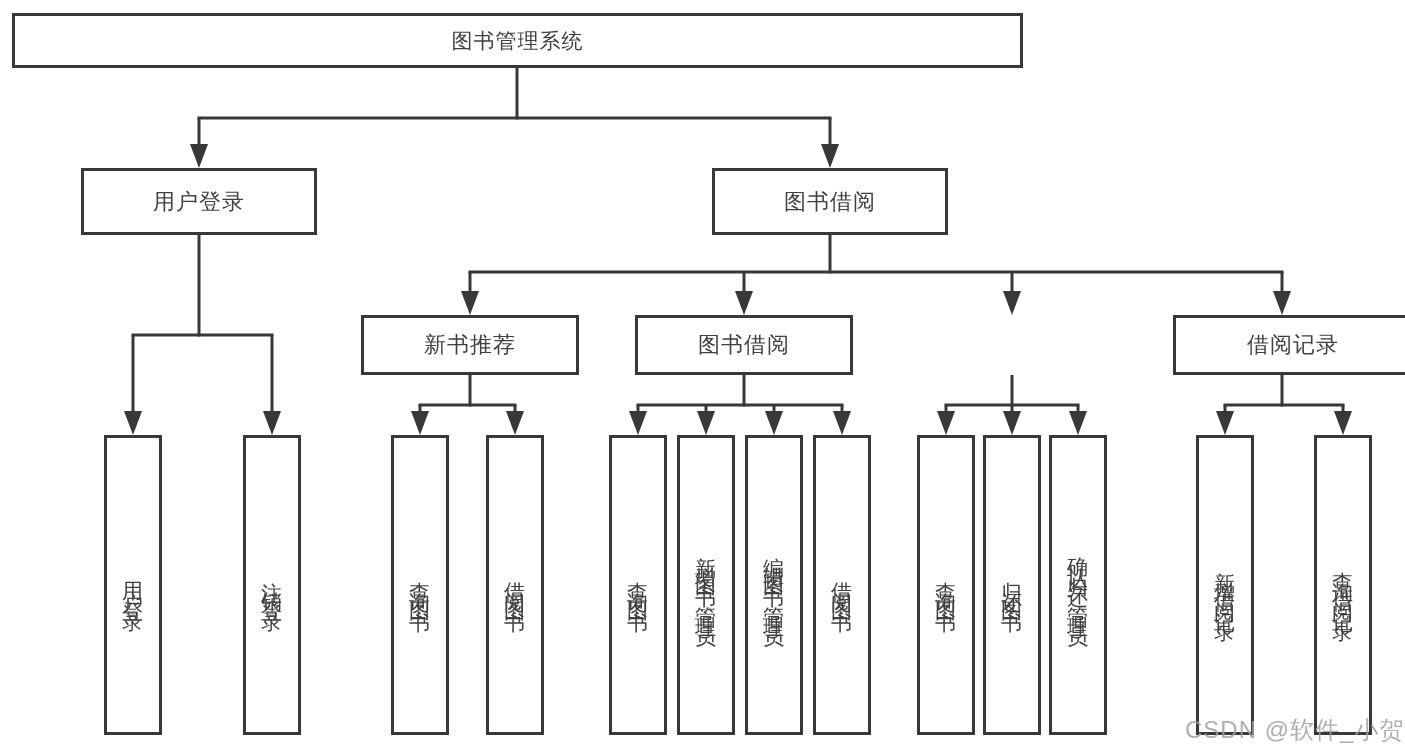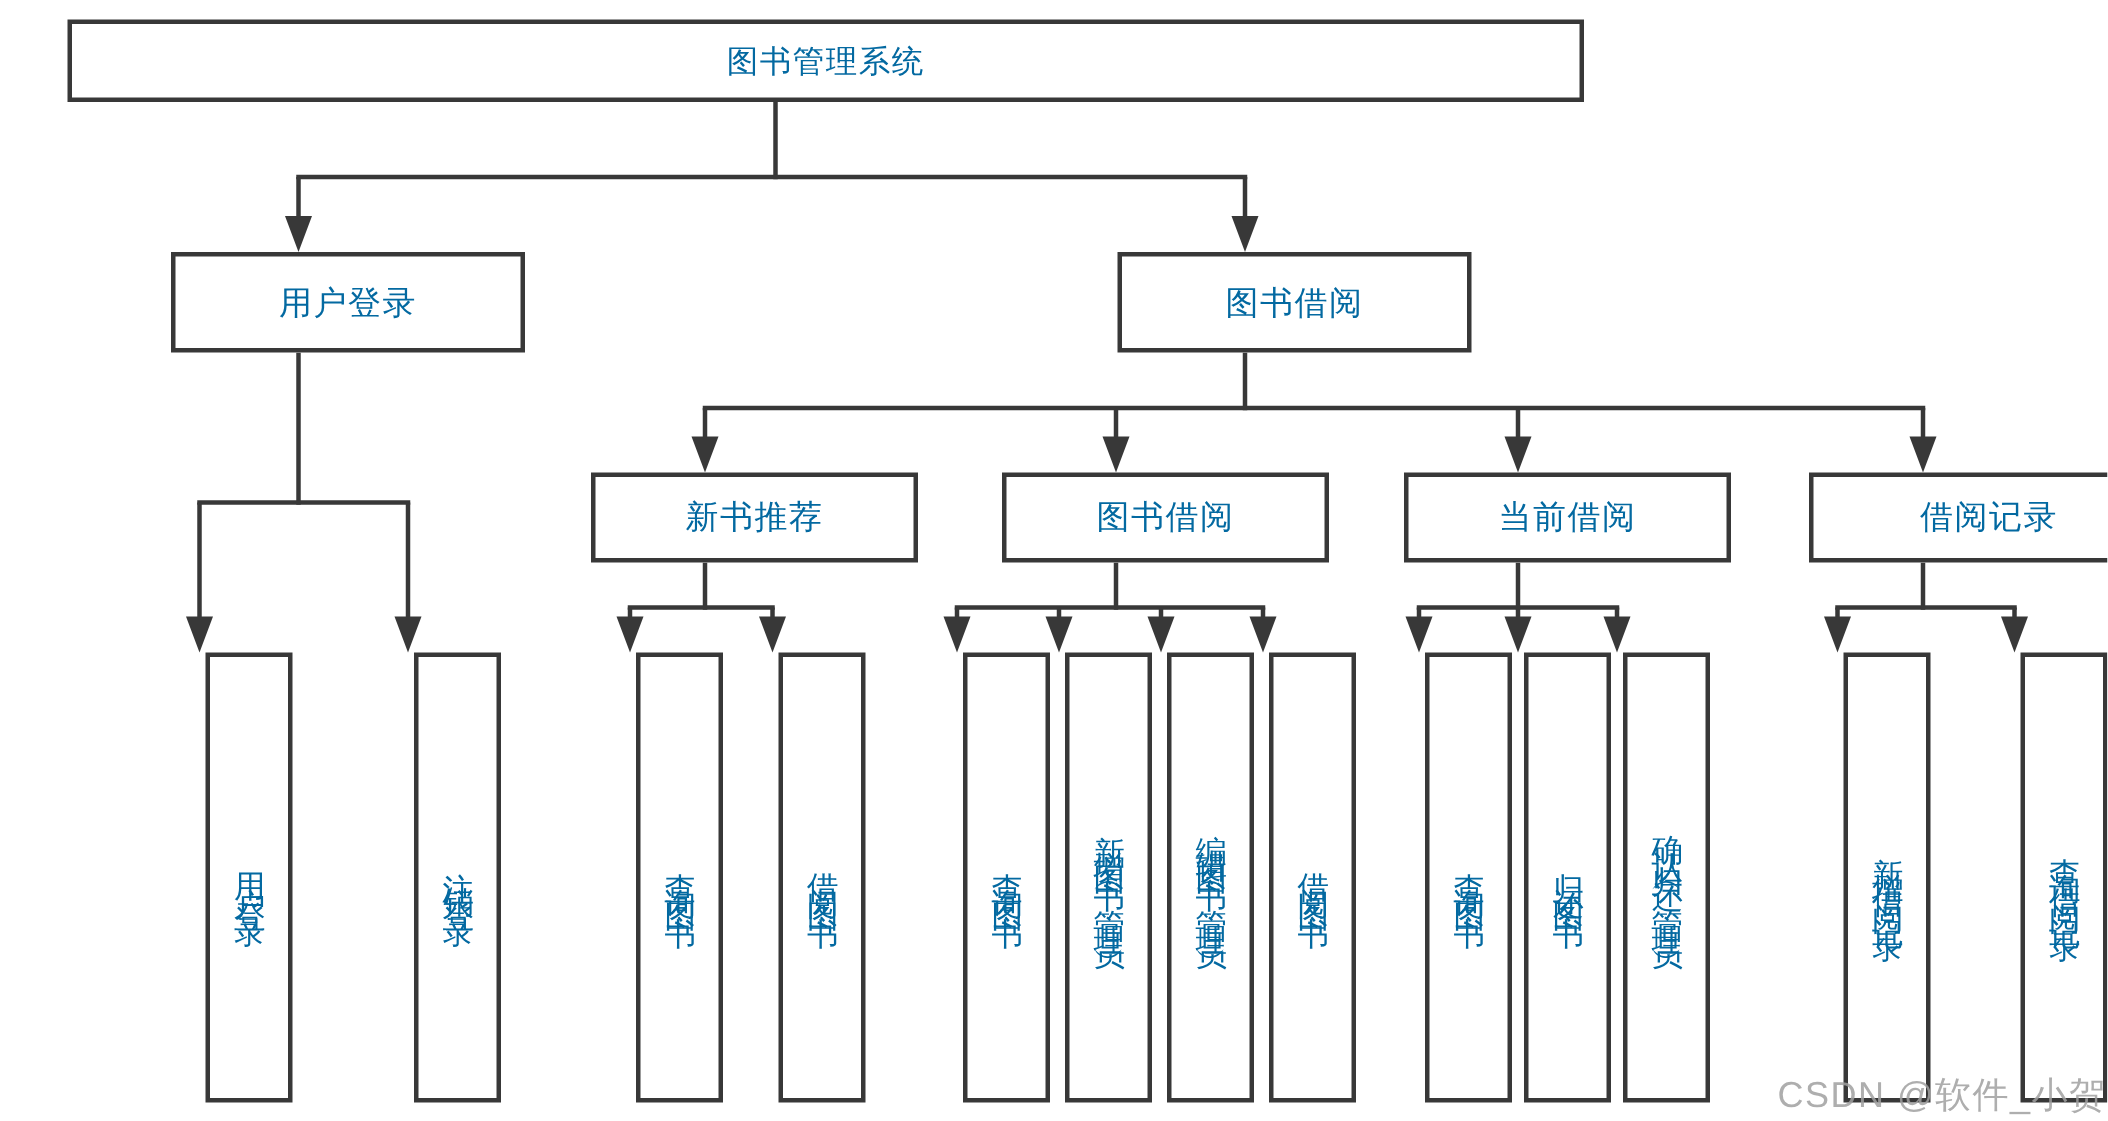--- a/index.html
+++ b/index.html
@@ -17,22 +17,21 @@
     width: 1405px; height: 747px;
   }
   .box {
     position: absolute;
     box-sizing: border-box;
     background: #ffffff;
     border: 3px solid #383838;
     display: flex;
     align-items: center;
     justify-content: center;
-    color: #0369a1;
-    margin-left: 33px;
+    color: #404040;
   }
   .h-label {
     font-size: 22px;
     letter-spacing: 1px;
     white-space: nowrap;
   }
   .root-label { font-size: 21px; }
   .leaf .v-label {
     writing-mode: vertical-rl;
     text-orientation: mixed;
@@ -146,23 +145,20 @@
   <div class="box" style="left:712px; top:168px; width:236px; height:67px;">
     <span class="h-label">图书借阅</span>
   </div>
 
   <div class="box" style="left:635px; top:315px; width:218px; height:60px;">
     <span class="h-label">图书借阅</span>
   </div>
   <div class="box" style="left:361px; top:315px; width:218px; height:60px;">
     <span class="h-label">新书推荐</span>
   </div>
-  <div class="box" style="left:903px; top:315px; width:218px; height:60px;">
-    <span class="h-label">当前借阅</span>
-  </div>
   <div class="box" style="left:1173px; top:315px; width:240px; height:60px;">
     <span class="h-label">借阅记录</span>
   </div>
 
   <div class="box leaf" style="left:104px; top:435px; width:58px; height:300px;">
     <span class="v-label">用户登录</span>
   </div>
   <div class="box leaf" style="left:243px; top:435px; width:58px; height:300px;">
     <span class="v-label">注销登录</span>
   </div>

